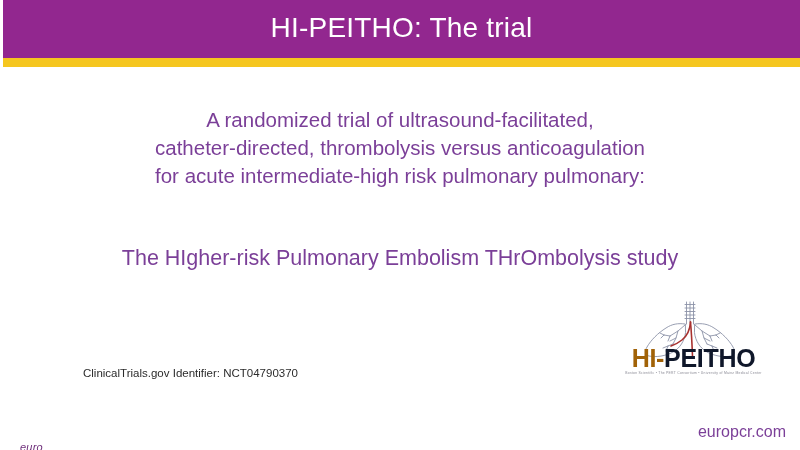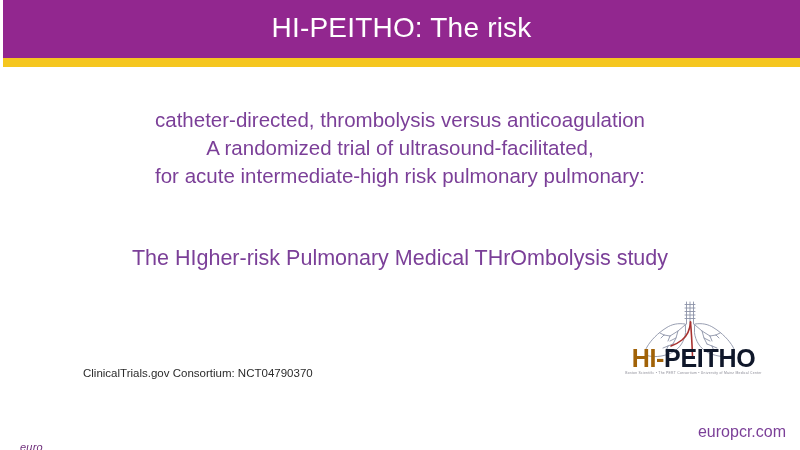--- a/index.html
+++ b/index.html
@@ -172,35 +172,35 @@
     line-height: 14px;
     white-space: nowrap;
   }
 </style>
 </head>
 <body>
 
 <div class="slide">
 
   <div class="header-band">
-    <div class="header-title">HI-PEITHO: The risk</div>
+    <div class="header-title">HI-PEITHO: The trial</div>
   </div>
   <div class="header-rule"></div>
 
   <div class="trial-statement">
+    <span class="line">A randomized trial of ultrasound-facilitated,</span>
     <span class="line">catheter-directed, thrombolysis versus anticoagulation</span>
-    <span class="line">A randomized trial of ultrasound-facilitated,</span>
     <span class="line">for acute intermediate-high risk pulmonary pulmonary:</span>
   </div>
 
   <div class="study-name">
-    <span class="line">The HIgher-risk Pulmonary Medical THrOmbolysis study</span>
-  </div>
-
-  <div class="registry-id">ClinicalTrials.gov Consortium: NCT04790370</div>
+    <span class="line">The HIgher-risk Pulmonary Embolism THrOmbolysis study</span>
+  </div>
+
+  <div class="registry-id">ClinicalTrials.gov Identifier: NCT04790370</div>
 
   <div class="peitho-logo">
     <svg class="peitho-lungs" viewBox="0 0 118 58">
       <g fill="none" stroke="#8C93A8" stroke-width="0.9" stroke-linecap="round" stroke-linejoin="round">
 
         <path d="M54.5 2 L54.5 24"></path>
         <path d="M58 2 L58 22"></path>
         <path d="M61.5 2 L61.5 24"></path>
         <path d="M53 4.5 L63 4.5 M53 8 L63 8 M53 11.5 L63 11.5 M53 15 L63 15 M53 18.5 L63 18.5"></path>
 

